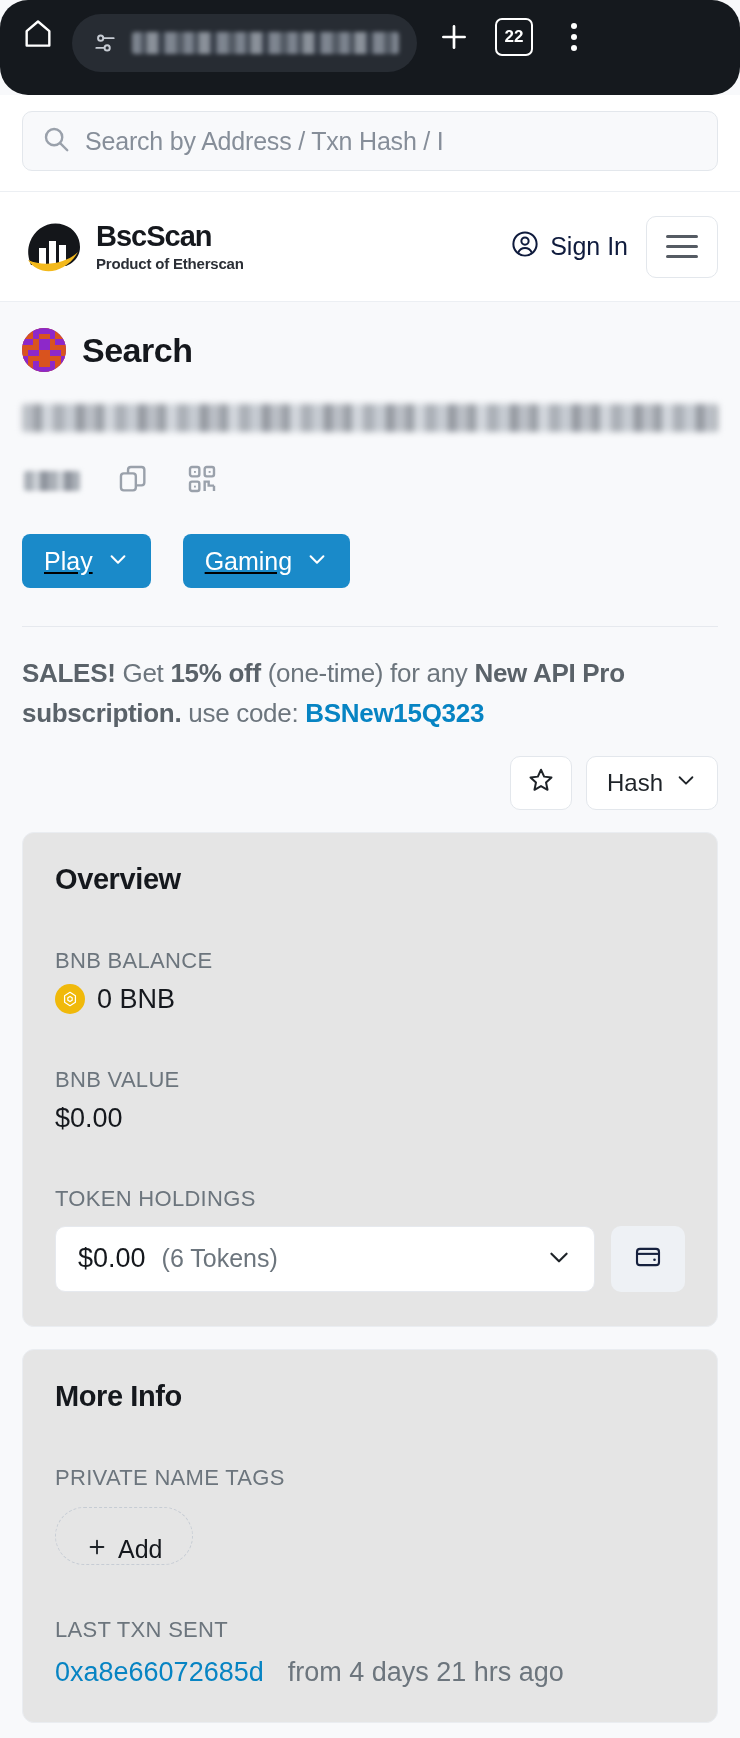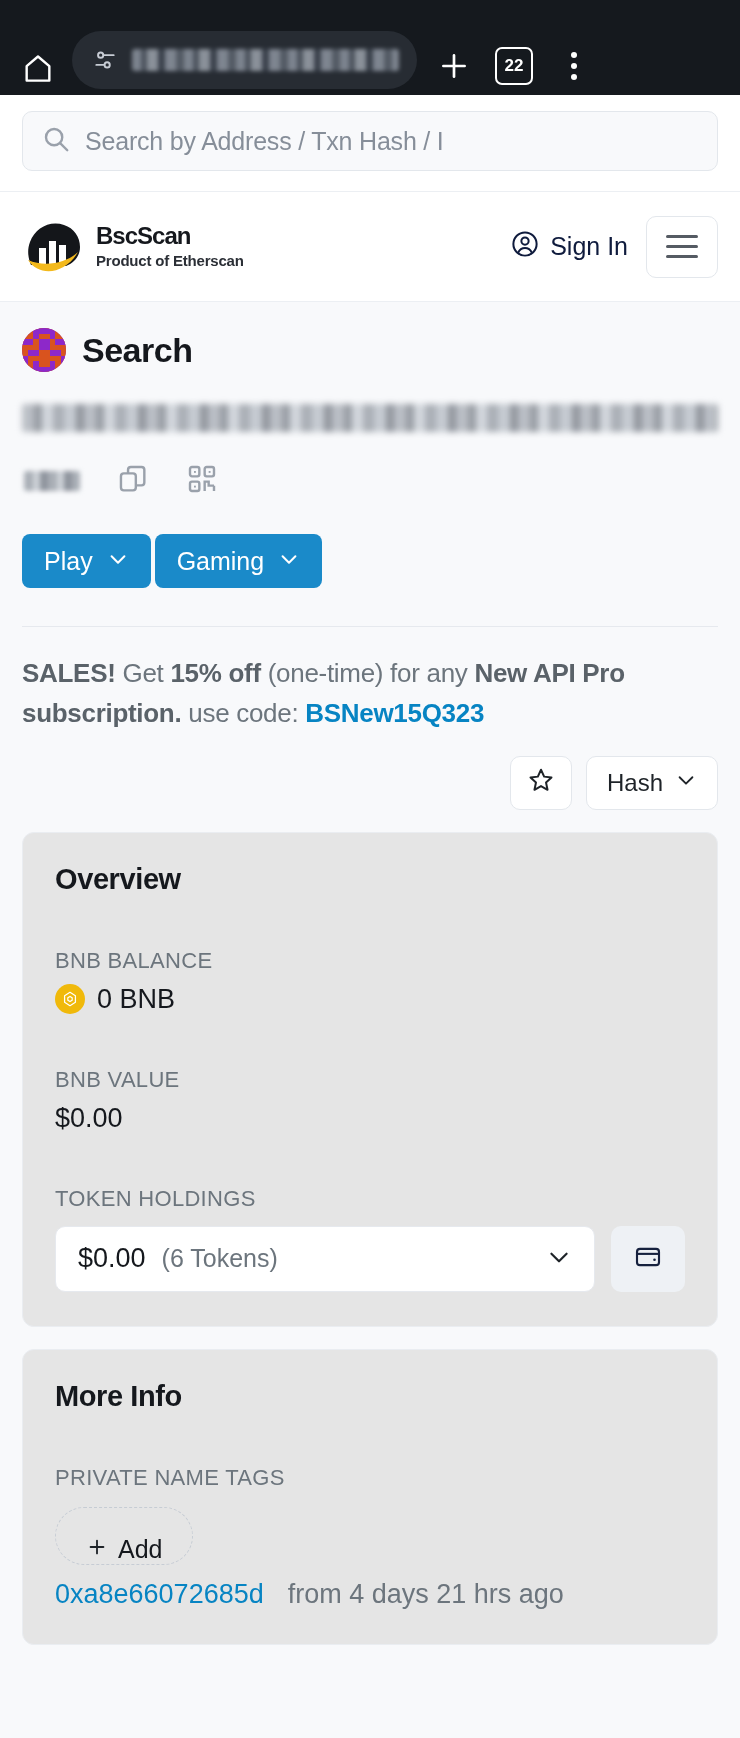--- a/index.html
+++ b/index.html
@@ -7,21 +7,21 @@
     width: 740px; height: 1738px;
     font-family: "Liberation Sans", sans-serif;
     background: #ffffff;
     overflow: hidden;
   }
   .page { width: 740px; height: 1738px; position: relative; background: #f8f9fb; }
 
   
   .browser-bar {
     height: 95px; background: #15191e;
-    display: flex; align-items: flex-end; padding: 6px 18px; gap: 14px;
+    display: flex; align-items: flex-start; padding: 14px 18px; gap: 14px; border-radius: 28px;
   }
   .home-icon { width: 40px; height: 40px; flex: 0 0 40px; display:flex; align-items:center; justify-content:center; }
   .url-pill {
     flex: 1 1 auto; height: 58px; background: #272c33; border-radius: 29px;
     display: flex; align-items: center; padding: 0 18px; gap: 12px; max-width: 345px;
   }
   .tune-icon { width: 30px; height: 30px; flex:0 0 30px; display:flex;align-items:center;justify-content:center;}
   .url-blur {
     flex: 1 1 auto; height: 22px; border-radius: 3px;
     background:
@@ -51,21 +51,21 @@
   }
   .searchbox .ph { color: #868e99; font-size: 25px; letter-spacing: -.2px; white-space: nowrap; text-align: right; }
 
   
   .siteheader {
     background: #ffffff; height: 110px; display: flex; align-items: center;
     padding: 0 22px; gap: 10px; border-bottom: 1px solid #eceff3;
   }
   .logo-lockup { display: flex; align-items: center; gap: 12px; }
   .logo-mark { width: 62px; height: 62px; position: relative; flex: 0 0 62px; }
-  .brand-name { font-size: 24px; font-weight: 700; color: #15181d; letter-spacing: -1px; line-height: 1; }
+  .brand-name { font-size: 29px; font-weight: 700; color: #15181d; letter-spacing: -1px; line-height: 1; }
   .brand-sub { font-size: 15px; color: #2b2f36; font-weight: 700; margin-top: 4px; letter-spacing:-.2px;}
   .brand-sub b { font-weight: 700; }
   .hdr-right { margin-left: auto; display: flex; align-items: center; gap: 18px; }
   .signin { display: flex; align-items: center; gap: 10px; color: #0f1b3d; font-size: 25px; }
   .burger {
     width: 72px; height: 62px; border: 1px solid #e3e7ec; border-radius: 10px; background: #fff;
     display: flex; flex-direction: column; align-items: center; justify-content: center; gap: 7px;
   }
   .burger i { display: block; width: 32px; height: 3px; background: #555b63; border-radius: 2px; }
 
@@ -92,21 +92,21 @@
   }
   .addr-actions { display: flex; align-items: center; gap: 36px; margin-top: 30px; padding-left: 2px;}
   .short-blur {
     width: 56px; height: 20px; border-radius: 3px;
     background: repeating-linear-gradient(90deg,
       rgba(160,166,174,.9) 0px, rgba(160,166,174,.9) 9px,
       rgba(200,205,211,.9) 9px, rgba(200,205,211,.9) 16px,
       rgba(130,136,146,.9) 16px, rgba(130,136,146,.9) 24px);
     filter: blur(2.5px);
   }
-  .tag-btns { display: flex; gap: 4px; margin-top: 34px; }
+  .tag-btns { display: flex; gap: 32px; margin-top: 34px; text-decoration: underline; }
   .tag-btn {
     background: #1a8ac9; color: #ffffff; border: none; border-radius: 8px;
     height: 54px; padding: 0 22px; font-size: 25px; display: flex; align-items: center; gap: 14px;
     font-family: "Liberation Sans", sans-serif;
   }
   .divider { height: 1px; background: #e6e9ee; margin: 38px 22px 0; }
 
   
   .sales {
     padding: 26px 22px 0; font-size: 26px; line-height: 1.55;
@@ -385,19 +385,20 @@
     <button class="add-tag">
       <span>
         <svg width="22" height="22" viewBox="0 0 24 24" fill="none" stroke="#1e2328" stroke-width="2" stroke-linecap="round">
             <line x1="12" y1="5" x2="12" y2="19"></line>
             <line x1="5" y1="12" x2="19" y2="12"></line>
           </svg>
       </span>
       <span>Add</span>
     </button>
 
+    <div class="field-label">LAST TXN SENT</div>
     <div class="lasttxn">
       <span class="hash">0xa8e66072685d</span>
       <span class="ago">from 4 days 21 hrs ago</span>
     </div>
   </div>
 
 </div>
 
 </body></html>

